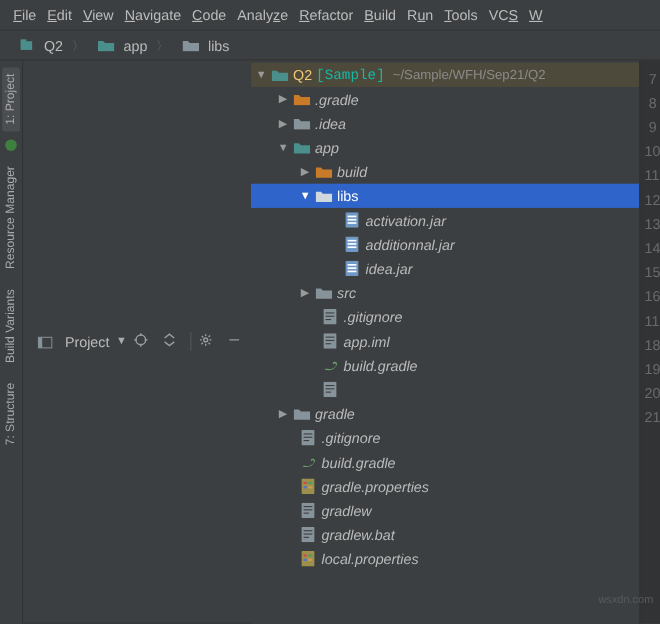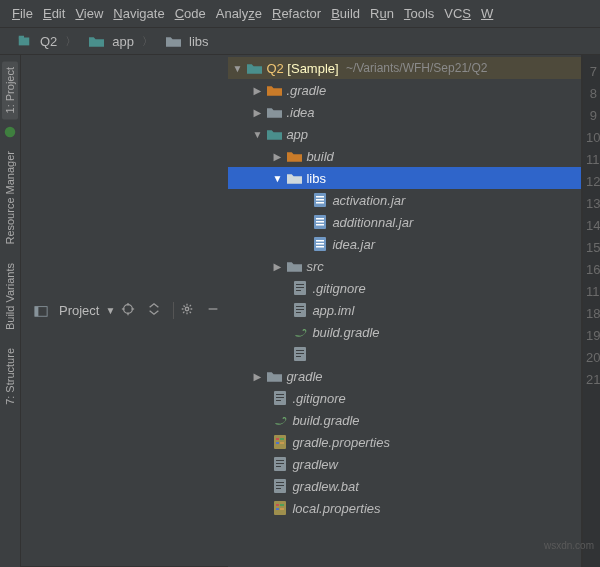--- a/index.html
+++ b/index.html
@@ -27,21 +27,21 @@
     .row.root { background: #4e4a3b; color:#d6d6d6; }
     .arrow { width: 10px; color: #9a9a9a; font-size: 10px; text-align: center; }
     .icon { width: 16px; height: 16px; display: flex; align-items: center; justify-content: center; margin: 0 4px; }
     .folder { fill: #87939a; }
     .folder.orange { fill: #c97b29; }
     .folder.teal { fill: #4a8f8c; }
     .file { fill: #87939a; }
     .jar { fill: #7098c4; }
     .gradle-ico { fill:#6aa36a; }
     .rootname { color: #f0c674; font-weight: 500; }
-    .module { color: #fef9c3; }
+    .module { color: #14b8a6; font-family: Liberation Mono, monospace; }
     .path { color: #8a8a8a; font-size:12px; }
     .txt { color: #bbb; font-style: italic; }
     .gutter { width: 18px; background: #313335; border-left: 1px solid #323232; font-size:10px; color:#6a6a6a; text-align:right; padding:6px 3px; line-height:22px; }
     .folder-svg { width:15px; height:12px; }
     .file-svg { width:12px; height:14px; }
     .hdr-ico { color:#9b9b9b; cursor:pointer; }
     .hdr-ico svg { width:14px; height:14px; stroke:#9b9b9b; fill:none; stroke-width:1.5; }
     .watermark { position:absolute; bottom:16px; right:6px; font-size:10px; color:#5a5a5a;}
   </style>
 </head>
@@ -143,21 +143,21 @@
         <span class="arrow">▼</span>
         <span class="icon">
             <svg class="folder-svg" viewBox="0 0 16 12">
               <path class="folder teal" d="M0 2h5l2 2h9v8H0z"></path>
             </svg>
           </span>
         <span class="rootname">Q2</span>
         <span>&nbsp;</span>
         <span class="module">[Sample]</span>
         <span>&nbsp;&nbsp;</span>
-        <span class="path">~/Variants/WFH/Sep21/Q2</span>
+        <span class="path">~/Sample/WFH/Sep21/Q2</span>
       </div>
 
       <div class="row" style="padding-left:24px">
         <span class="arrow">▶</span>
         <span class="icon">
             <svg class="folder-svg" viewBox="0 0 16 12">
               <path class="folder orange" d="M0 2h5l2 2h9v8H0z"></path>
             </svg>
           </span>
         <span class="txt">.gradle</span>

